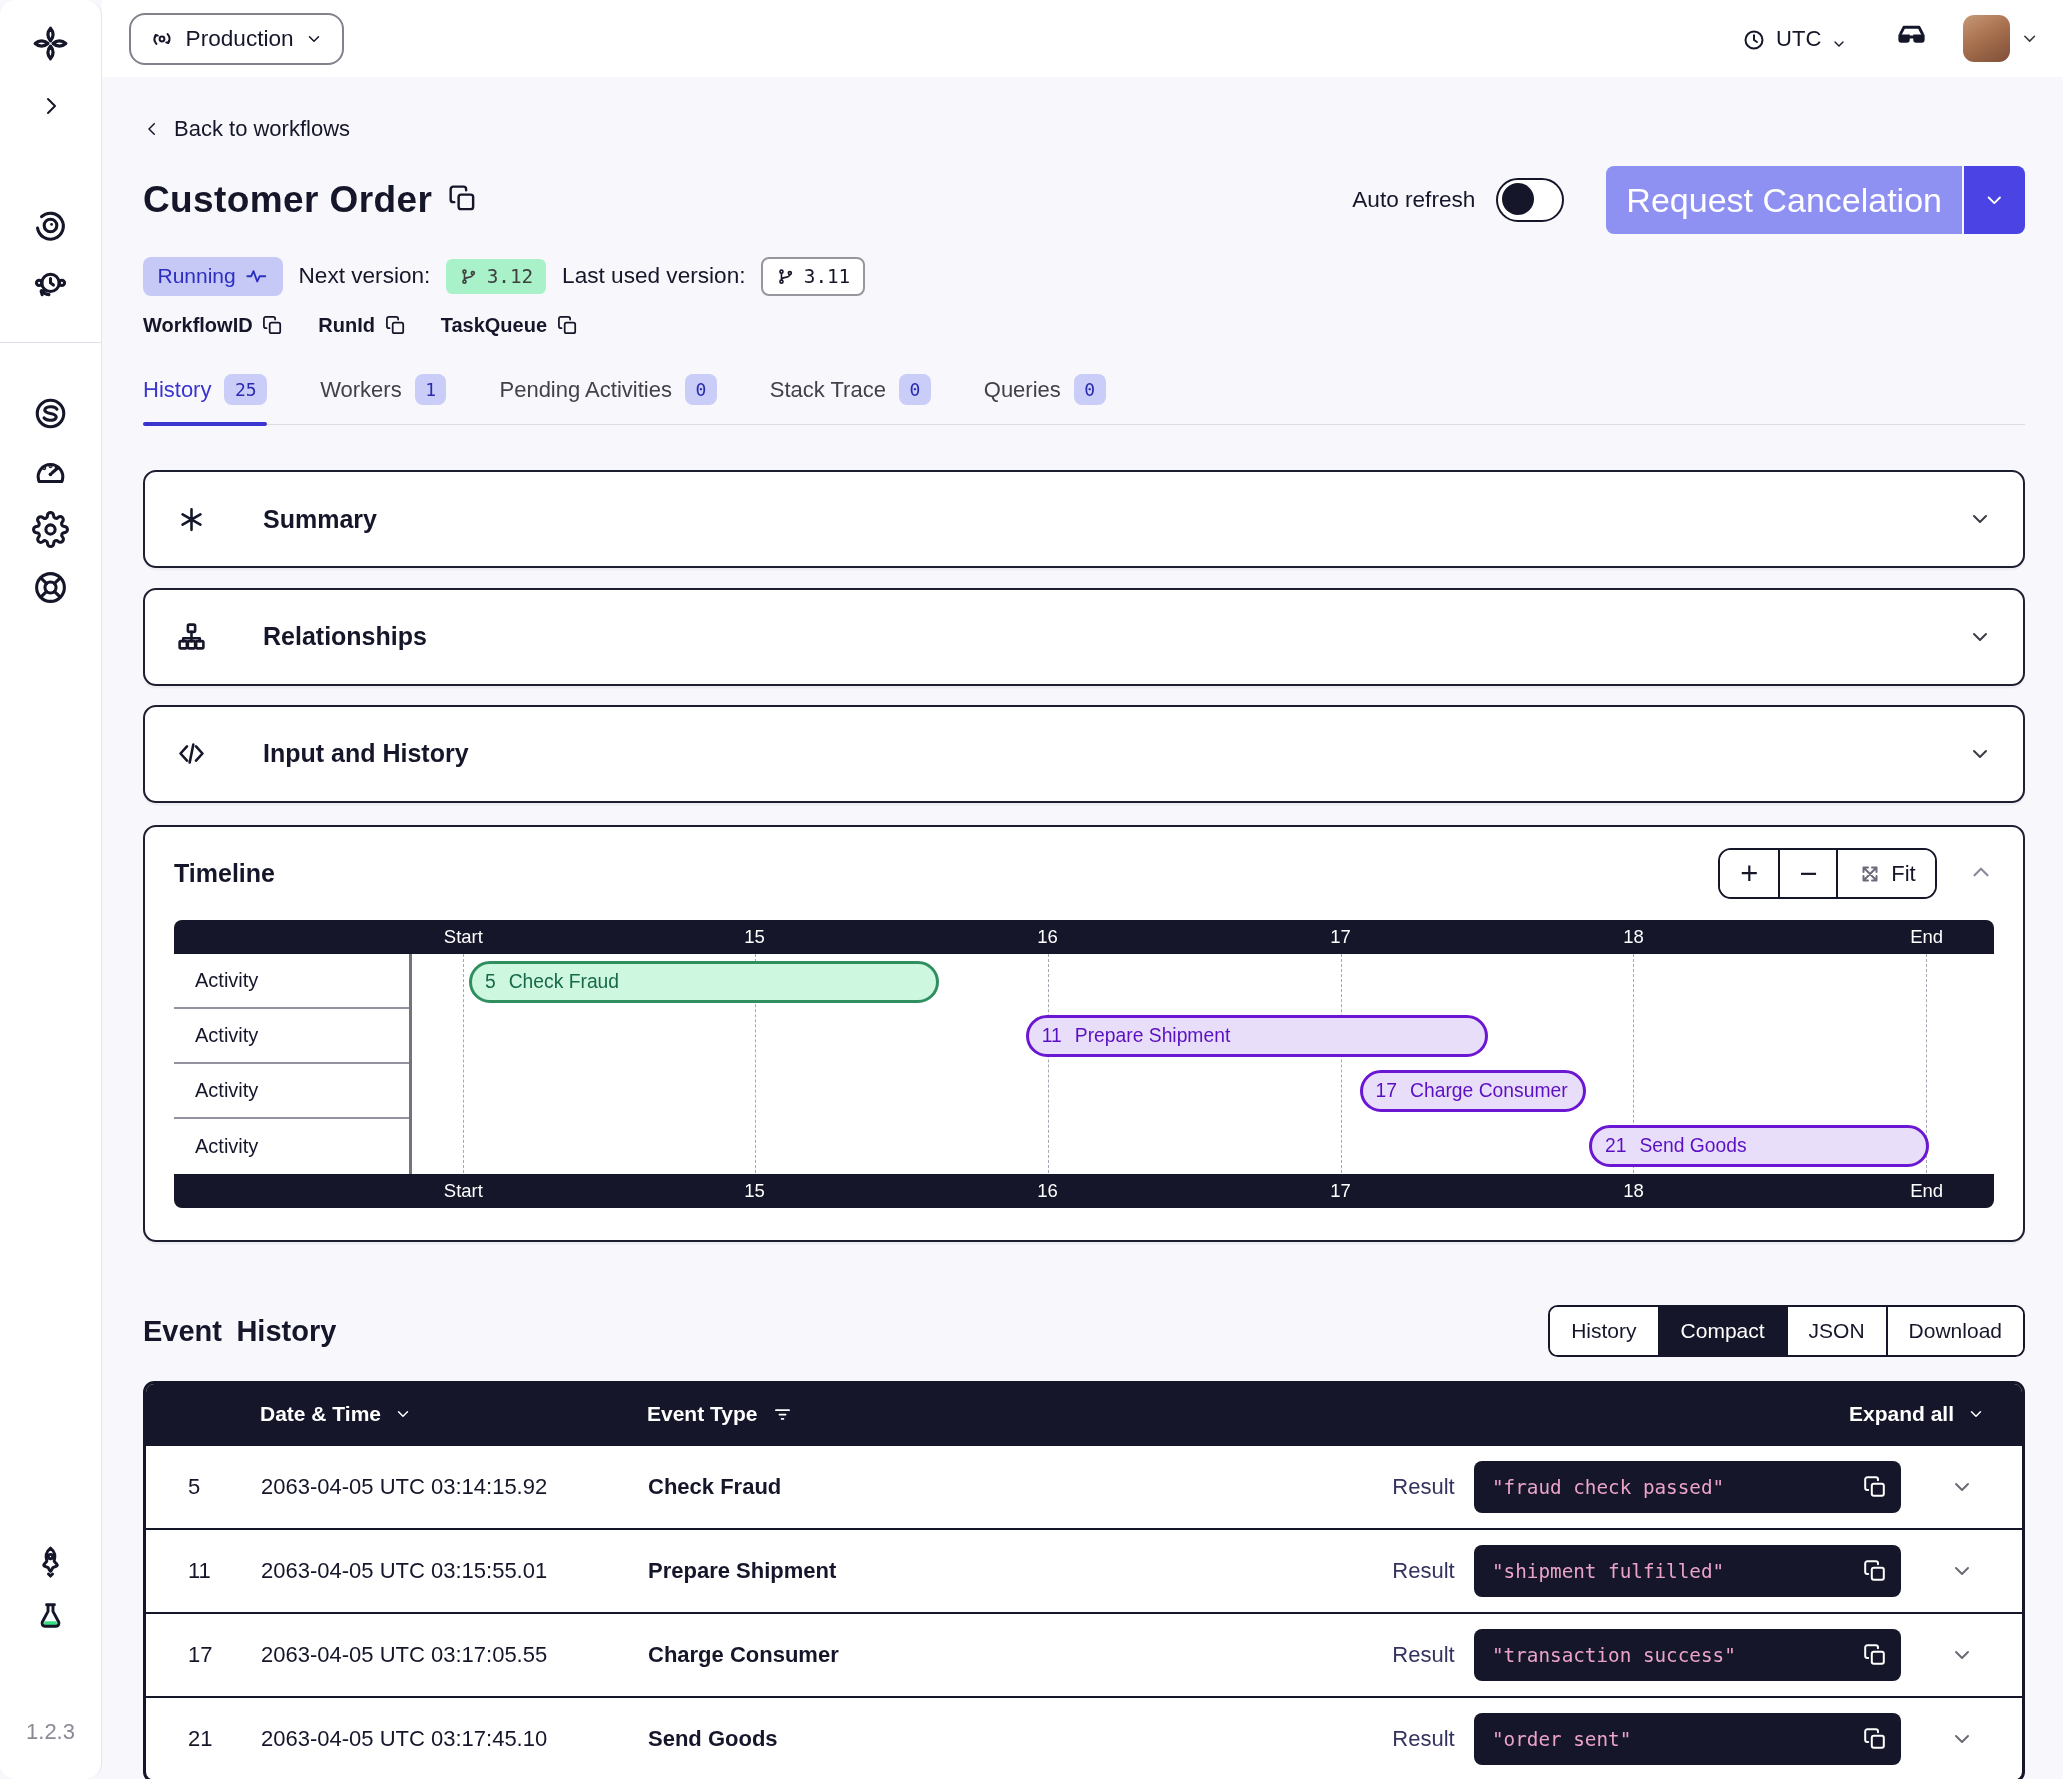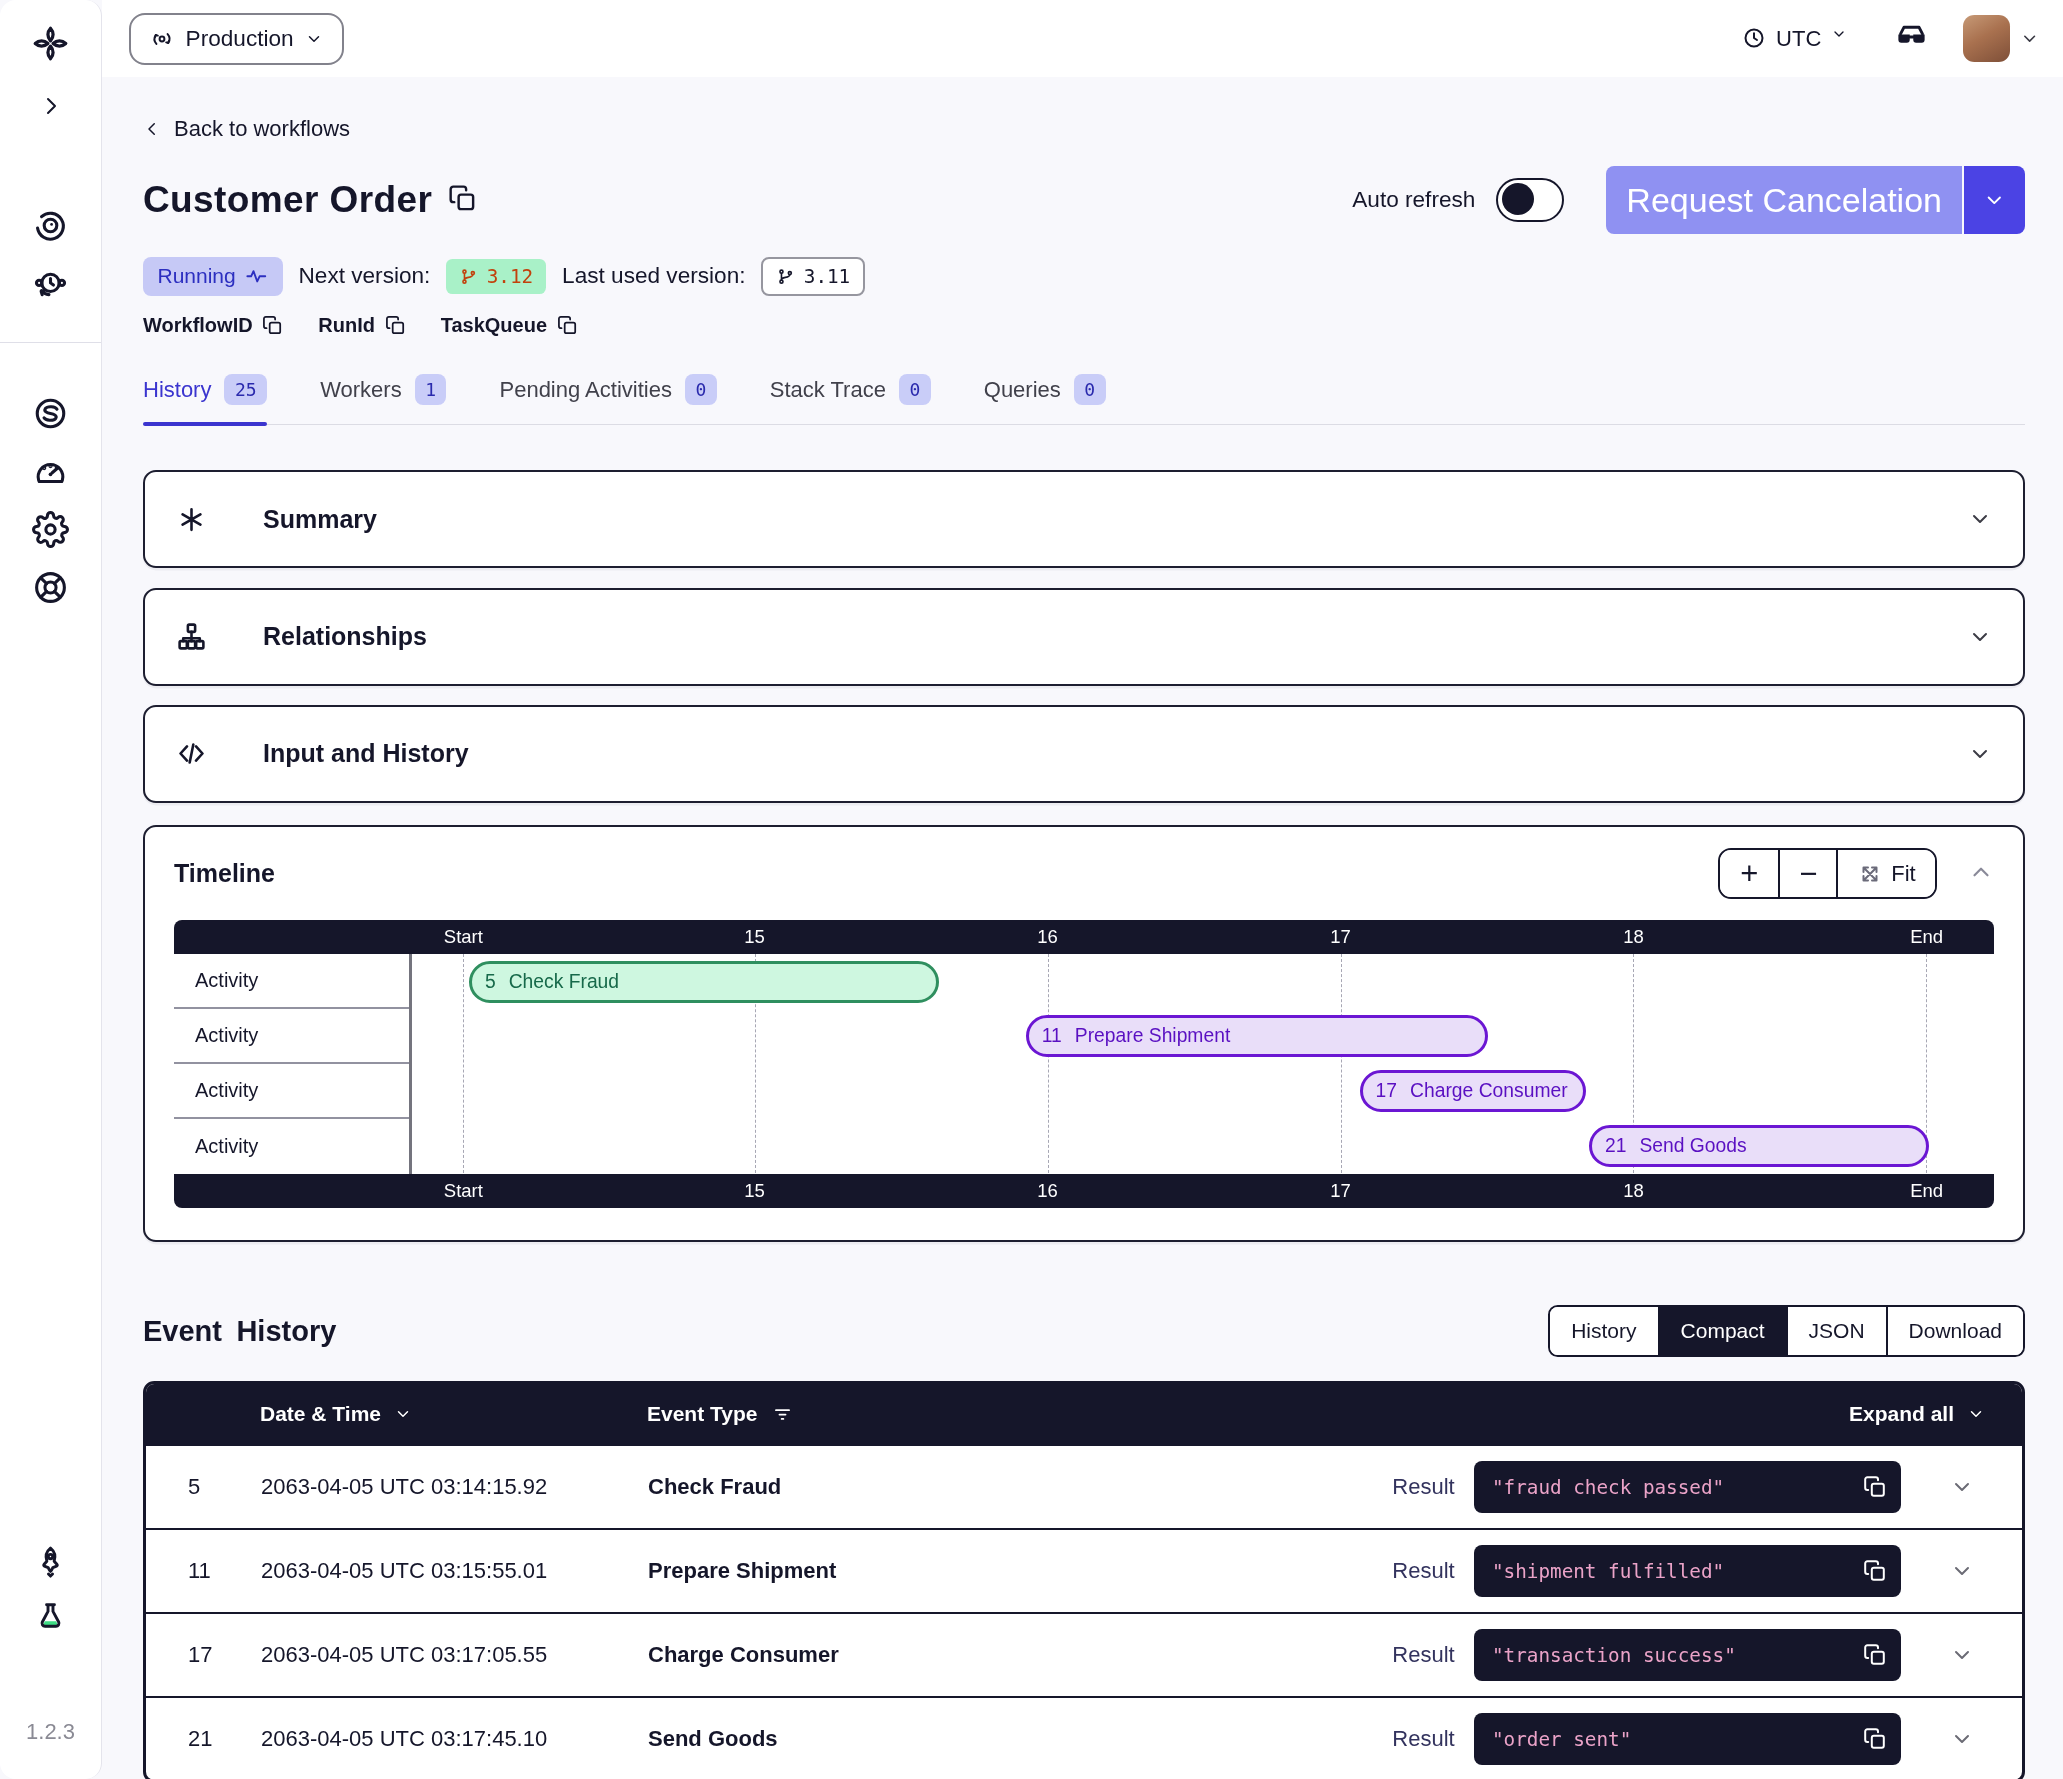--- a/index.html
+++ b/index.html
@@ -20,21 +20,21 @@
   .sb-ic{ color:#15162a; }
   .sb-div{ width:100%; border-top:1.6px solid #dfdfe8; margin-top:40px; }
   .sb-version{ font-size:22px; color:#8a8a94; margin:84px 0 34px; }
 
   
   header{ position:fixed; left:102px; right:0; top:0; height:77px; background:#fff;
     display:flex; align-items:center; padding:0 24px 0 27px; z-index:5; }
   .ns-pill{ height:52px; border:2px solid #82828c; border-radius:16px; background:#fff;
     display:flex; align-items:center; gap:11.3px; padding:0 19.3px; font-size:22.6px; color:#15162a; cursor:pointer; }
   .tb-right{ margin-left:auto; display:flex; align-items:center; }
-  .tz{ display:flex; align-items:flex-start; gap:9.7px; font-size:22px; background:none; border:none; color:#15162a; cursor:pointer; }
+  .tz{ display:flex; align-items:flex-end; gap:9.7px; font-size:22px; background:none; border:none; color:#15162a; cursor:pointer; }
   .glasses{ margin-left:47px; color:#15162a; background:none; border:none; cursor:pointer; }
   .avatar{ margin-left:34px; width:47px; height:47px; border-radius:11.3px; cursor:pointer;
     background:linear-gradient(150deg,#c79a77 0%,#a9714f 45%,#7e4f38 100%); }
   .tb-caret{ margin-left:9.7px; color:#3a3a44; }
 
   
   main{ margin-left:102px; padding:77px 39px 0 41px; }
   .back{ margin-top:39px; display:inline-flex; align-items:center; gap:13px; font-size:22px; cursor:pointer; }
 
   .title-row{ margin-top:24px; display:flex; align-items:center; }
@@ -44,21 +44,21 @@
   .ar-label{ font-size:22.6px; }
   .toggle{ margin-left:21px; width:68px; height:44px; border:2.4px solid #15162a; border-radius:22px; background:#fff; position:relative; cursor:pointer; }
   .toggle .knob{ position:absolute; left:3.2px; top:3.2px; width:32px; height:32px; border-radius:50%; background:#15162a; }
   .cancel-btn{ margin-left:42px; display:flex; height:68px; border-radius:8px; overflow:hidden; cursor:pointer; }
   .cancel-main{ background:#8f91f2; color:#fff; font-size:34px; padding:0 20px; display:flex; align-items:center; }
   .cancel-caret{ width:63px; background:#4b43e4; border-left:2.4px solid #f8f8fc; display:flex; align-items:center; justify-content:center; color:#fff; }
 
   .status-row{ margin-top:22.6px; display:flex; align-items:center; gap:16px; font-size:22.6px; }
   .badge-running{ background:#c6c9f6; color:#2c2fc0; border-radius:8px; padding:7.3px 14.5px;
     display:flex; align-items:center; gap:9.7px; font-size:21px; font-weight:500; }
-  .badge-green{ background:#a9f1c8; color:#c2410c; border-radius:6.4px; padding:6.4px 13px;
+  .badge-green{ background:#a9f1c8; color:#404040; border-radius:6.4px; padding:6.4px 13px;
     display:flex; align-items:center; gap:8px; font-size:19.3px; }
   .badge-outline{ border:2px solid #96969f; color:#15162a; border-radius:8px; padding:6.4px 13px;
     display:flex; align-items:center; gap:8px; font-size:19.3px; background:#fff; }
 
   .ids-row{ margin-top:18px; display:flex; gap:35px; }
   .id-item{ display:flex; align-items:center; gap:9.7px; font-size:20px; font-weight:700; background:none; border:none; color:#15162a; cursor:pointer; }
 
   .tabs{ margin-top:37px; border-bottom:1.6px solid #dcdce4; display:flex; gap:53px; }
   .tab{ display:flex; align-items:center; gap:13px; padding-bottom:19.3px; position:relative; font-size:22px; color:#41414b; cursor:pointer; }
   .tab.active{ color:#3b35cf; font-weight:500; }

